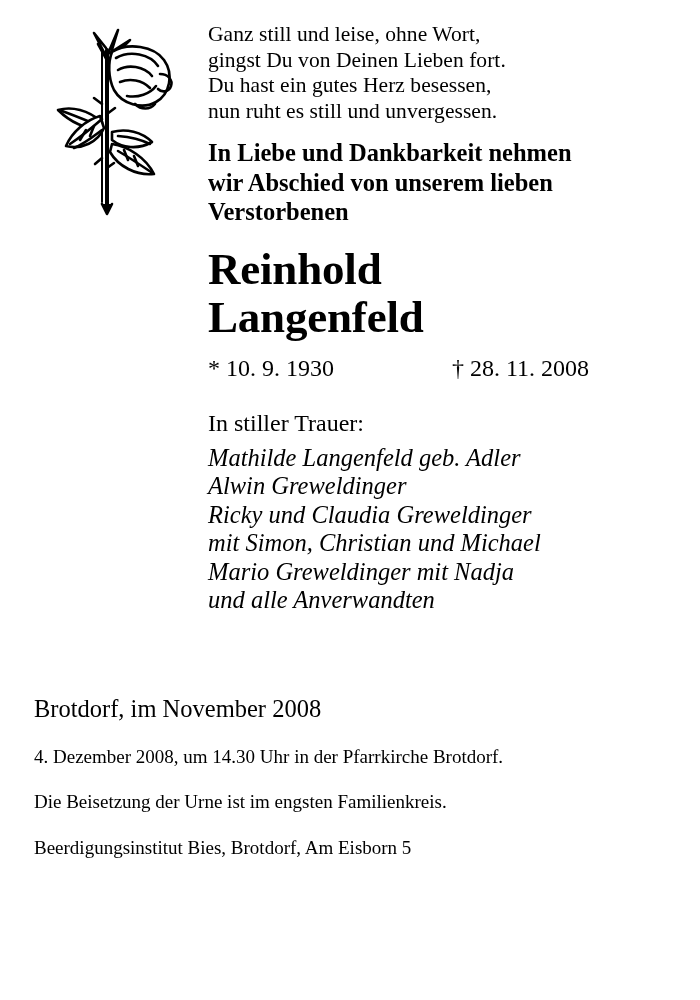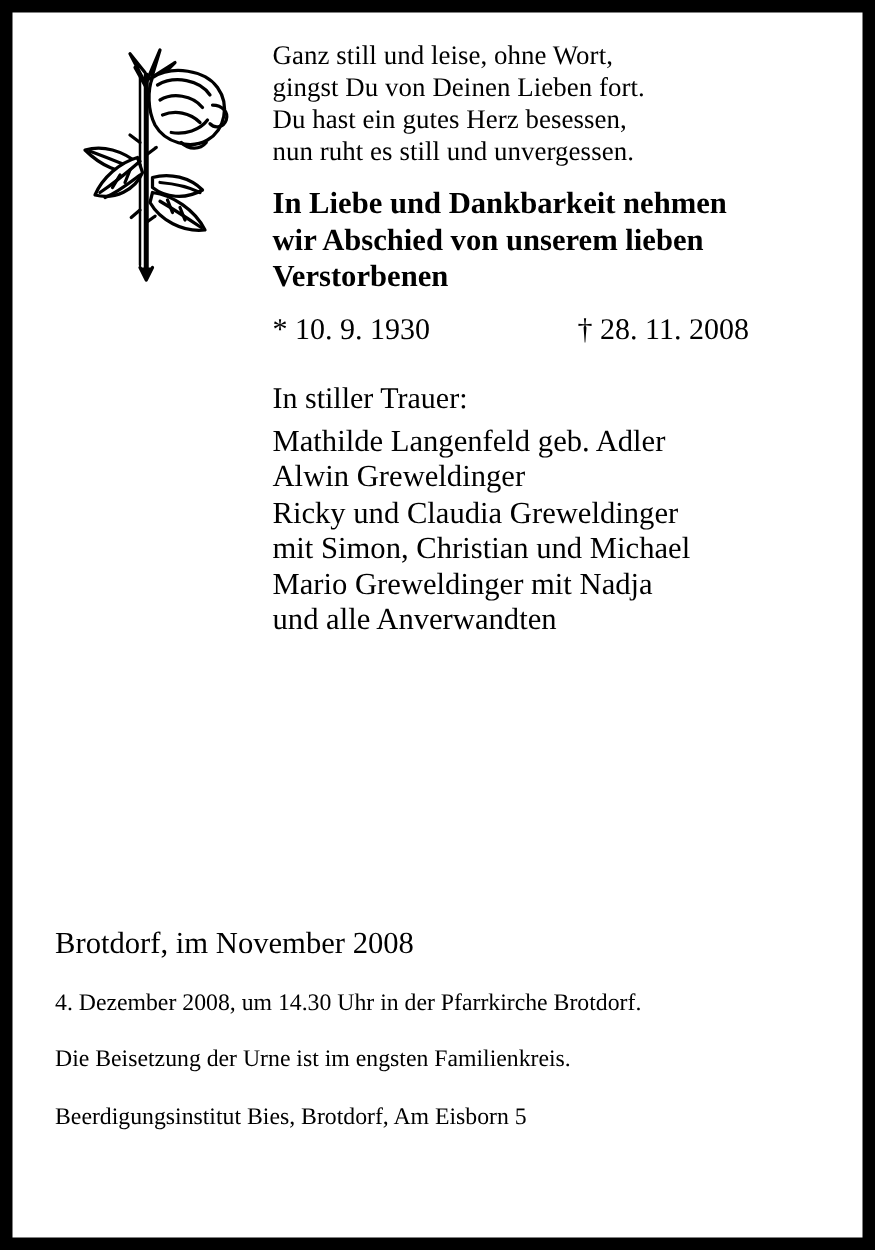--- a/index.html
+++ b/index.html
@@ -14,21 +14,21 @@
     color: #000000;
     overflow: hidden;
   }
 
   #notice {
     position: relative;
     width: 700px;
     height: 1000px;
     box-sizing: border-box;
     background: #000000;
-    padding: 10px;
+    padding: 0;
   }
 
   #sheet {
     position: relative;
     width: 100%;
     height: 100%;
     background: #ffffff;
     box-sizing: border-box;
     overflow: hidden;
   }
@@ -82,31 +82,32 @@
   .date-birth { position: absolute; left: 0; top: 0; white-space: nowrap; }
   .date-death { position: absolute; left: 244px; top: 0; white-space: nowrap; }
 
   .mourn-heading {
     font-size: 24px;
     line-height: 28px;
     margin-top: 28px;
   }
 
   .mourn-list {
+    font-style: italic;
     font-size: 24.5px;
     line-height: 28.5px;
     margin-top: 7px;
   }
   .mourn-list div { white-space: nowrap; }
 
   
   #footer {
     position: absolute;
     left: 34px;
-    top: 730px;
+    top: 694px;
     width: 620px;
   }
 
   .place-line {
     font-size: 24.5px;
     line-height: 29px;
   }
 
   .note {
     font-size: 19px;
@@ -178,20 +179,24 @@
         <div>Du hast ein gutes Herz besessen,</div>
         <div>nun ruht es still und unvergessen.</div>
       </div>
 
       <div class="farewell">
         <div>In Liebe und Dankbarkeit nehmen</div>
         <div>wir Abschied von unserem lieben</div>
         <div>Verstorbenen</div>
       </div>
 
+      <div class="deceased-name">
+        <div>Reinhold</div>
+        <div>Langenfeld</div>
+      </div>
 
       <div class="dates-row">
         <span class="date-birth"><span>*</span>&nbsp;<span>10. 9. 1930</span></span>
         <span class="date-death"><span>†</span>&nbsp;<span>28. 11. 2008</span></span>
       </div>
 
       <div class="mourn-heading">In stiller Trauer:</div>
 
       <div class="mourn-list">
         <div>Mathilde Langenfeld geb. Adler</div>

